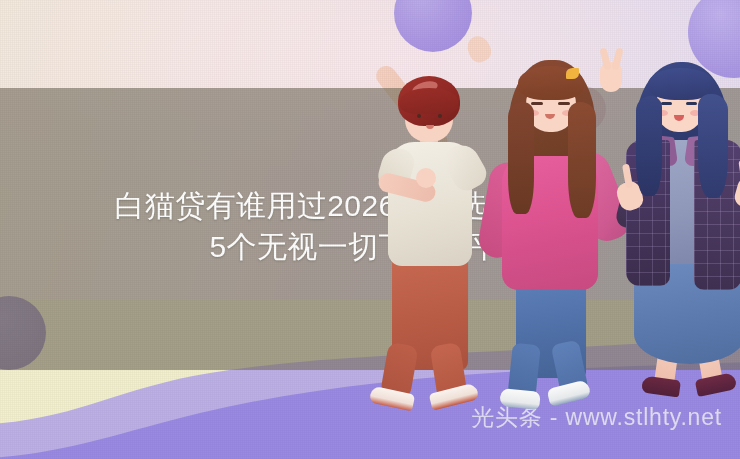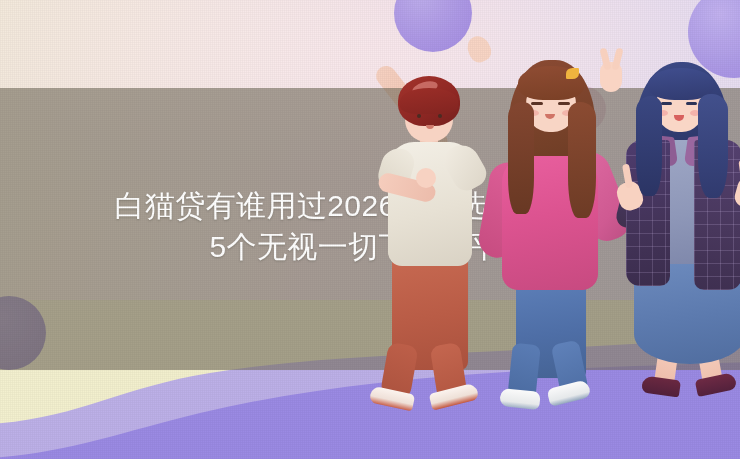--- a/index.html
+++ b/index.html
@@ -678,15 +678,16 @@
     </div>
 
     <div class="bokeh bokeh-c"></div>
   </div>
 
   <div class="text-scrim"></div>
 
   <div class="headline">白猫贷有谁用过2026年精选，罗列5个
 5个无视一切下款的平台</div>
 
+  <div class="watermark">光头条 - www.stlhty.net</div>
 
   <div class="grain"></div>
 </div>
 
 </body></html>

